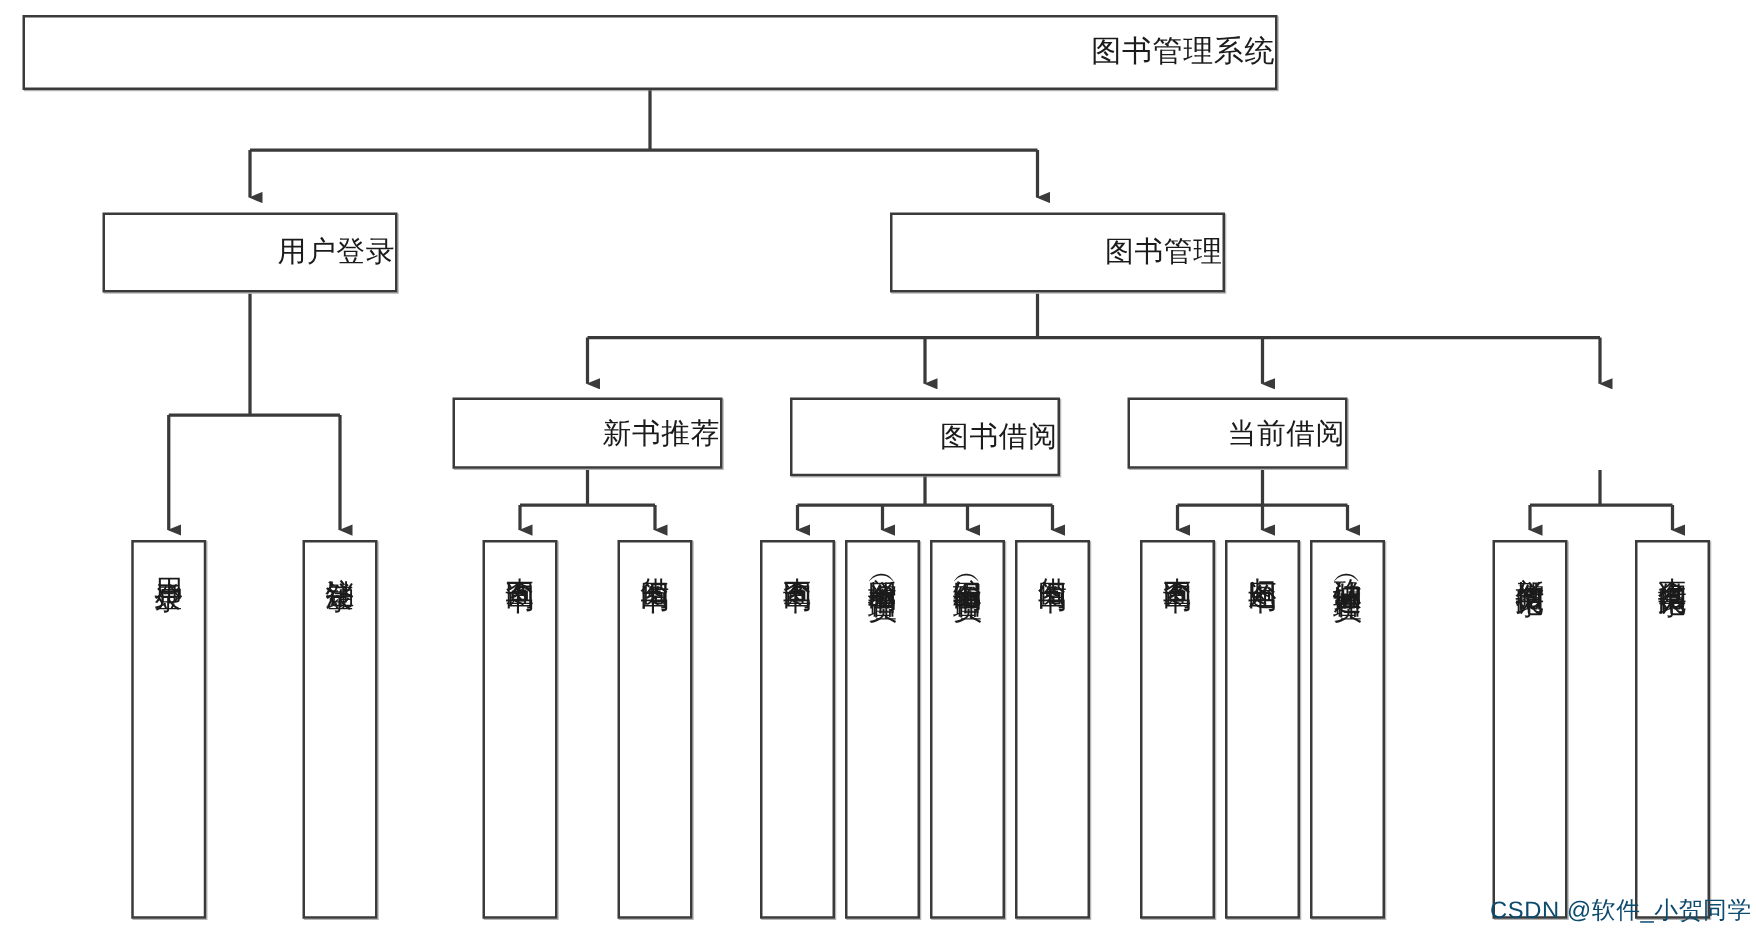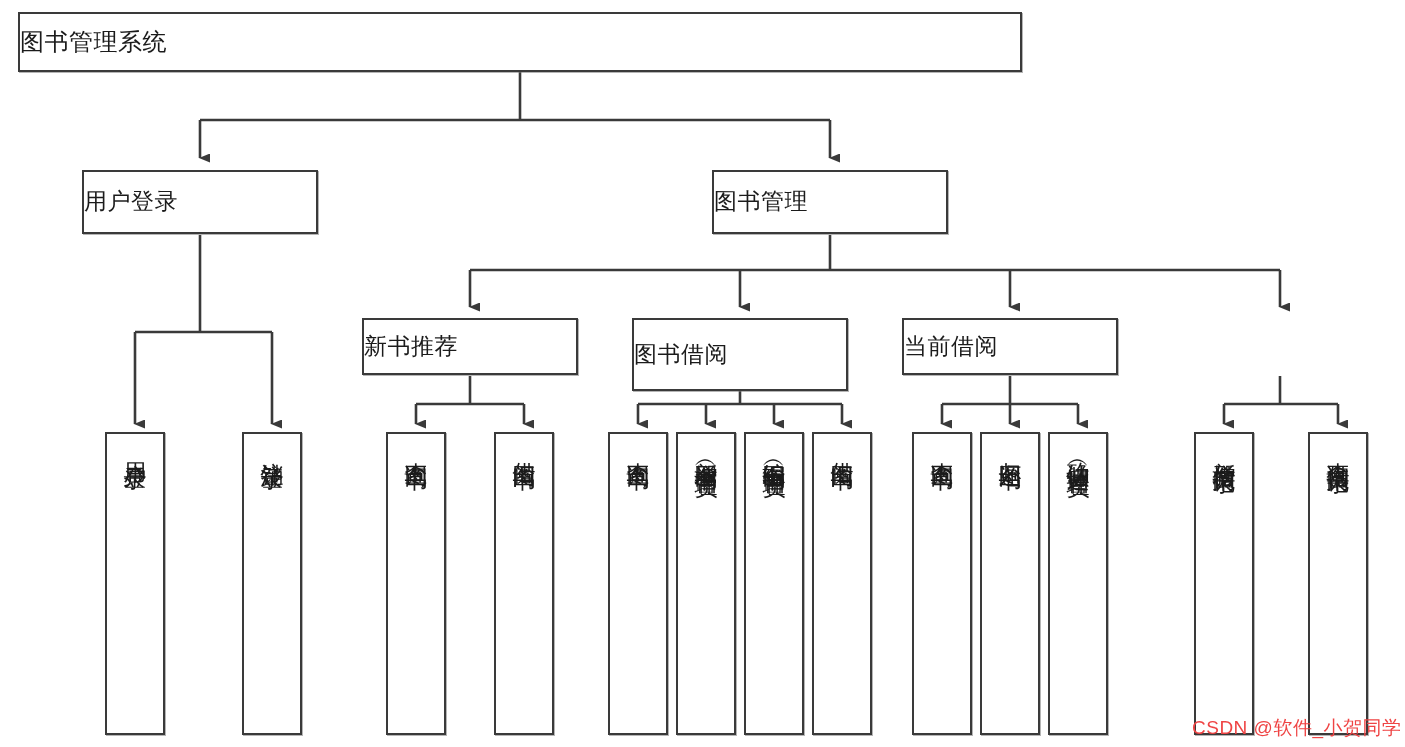--- a/index.html
+++ b/index.html
@@ -25,21 +25,21 @@
     height: 747px;
     pointer-events: none;
   }
   .node {
     position: absolute;
     box-sizing: border-box;
     background: #ffffff;
     border: 2px solid #3a3a3a;
     display: flex;
     align-items: center;
-    justify-content: flex-start;
+    justify-content: flex-end;
     color: #1b1b1b;
     box-shadow: 1px 1px 0 rgba(120,120,120,0.55);
   }
   .node .label {
     display: block;
     text-align: center;
     letter-spacing: 0.5px;
   }
   .node.horizontal .label {
     font-size: 23px;
@@ -55,21 +55,21 @@
     text-orientation: upright;
     font-size: 23px;
     line-height: 1.25;
     letter-spacing: 2px;
     white-space: nowrap;
     margin: 0 auto;
   }
   .node.root .label { font-size: 24px; }
   .watermark {
     position: absolute;
-    color: #ef4444;
+    color: #0c4a6e;
     font-size: 19px;
     white-space: nowrap;
     letter-spacing: 0.5px;
   }
 </style>
 </head>
 <body>
 
 <div id="diagram-root">
 
@@ -123,31 +123,31 @@
     </g>
   </svg>
 
   <div class="node horizontal root" style="left:18px; top:12px; width:1004px; height:60px;">
     <span class="label">图书管理系统</span>
   </div>
 
   <div class="node horizontal" style="left:82px; top:170px; width:236px; height:64px;">
     <span class="label">用户登录</span>
   </div>
-  <div class="node horizontal" style="left:712px; top:170px; width:236px; height:64px;">
+  <div class="node horizontal" style="left:712px; top:170px; width:268px; height:64px;">
     <span class="label">图书管理</span>
   </div>
 
   <div class="node horizontal" style="left:362px; top:318px; width:216px; height:57px;font-family:Liberation Serif, serif;">
     <span class="label">新书推荐</span>
   </div>
-  <div class="node horizontal" style="left:632px; top:318px; width:216px; height:73px;">
+  <div class="node horizontal" style="left:632px; top:318px; width:216px; height:63px;">
     <span class="label">图书借阅</span>
   </div>
-  <div class="node horizontal" style="left:902px; top:318px; width:216px; height:57px;">
+  <div class="node horizontal" style="left:902px; top:318px; width:176px; height:57px;">
     <span class="label">当前借阅</span>
   </div>
 
   <div class="node vertical" style="left:105px; top:432px; width:60px; height:303px;">
     <span class="label">用户登录</span>
   </div>
   <div class="node vertical" style="left:242px; top:432px; width:60px; height:303px;">
     <span class="label">注销登录</span>
   </div>
 

